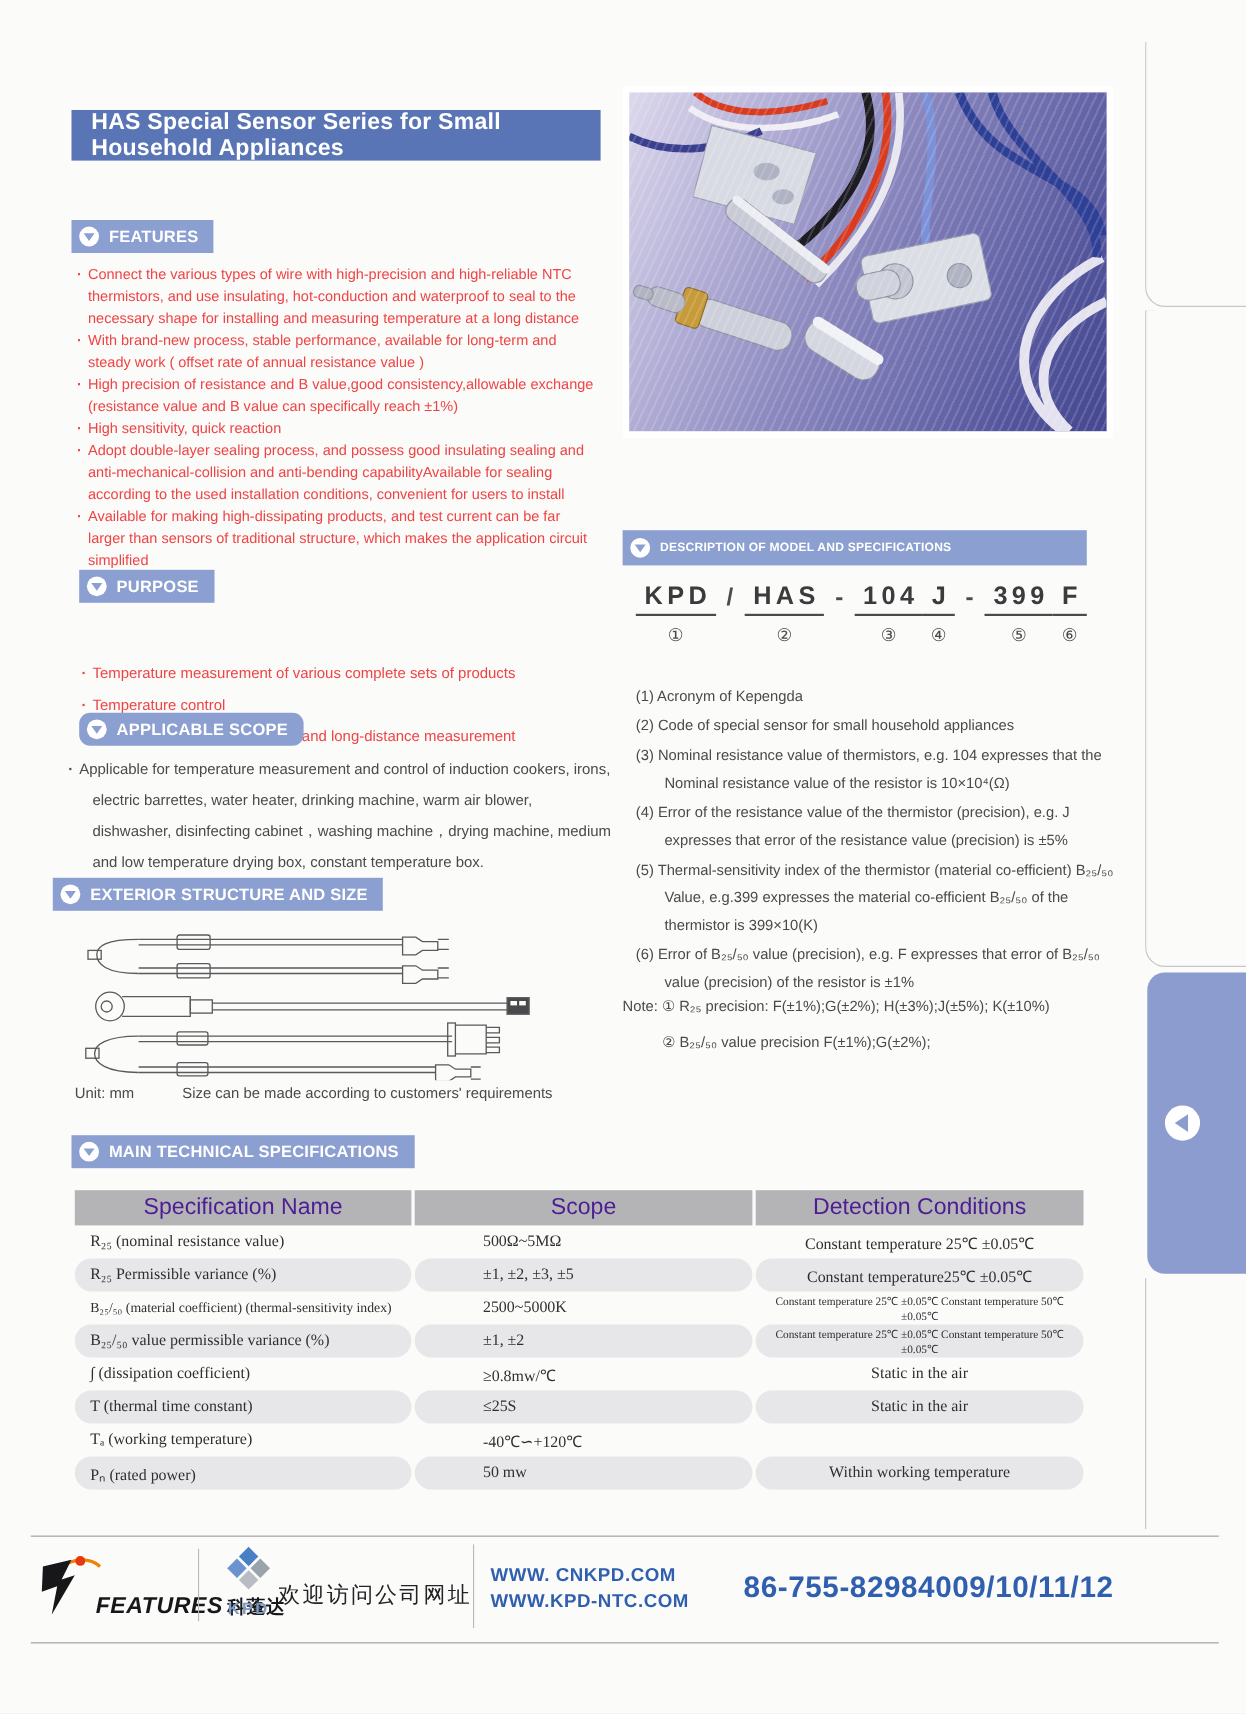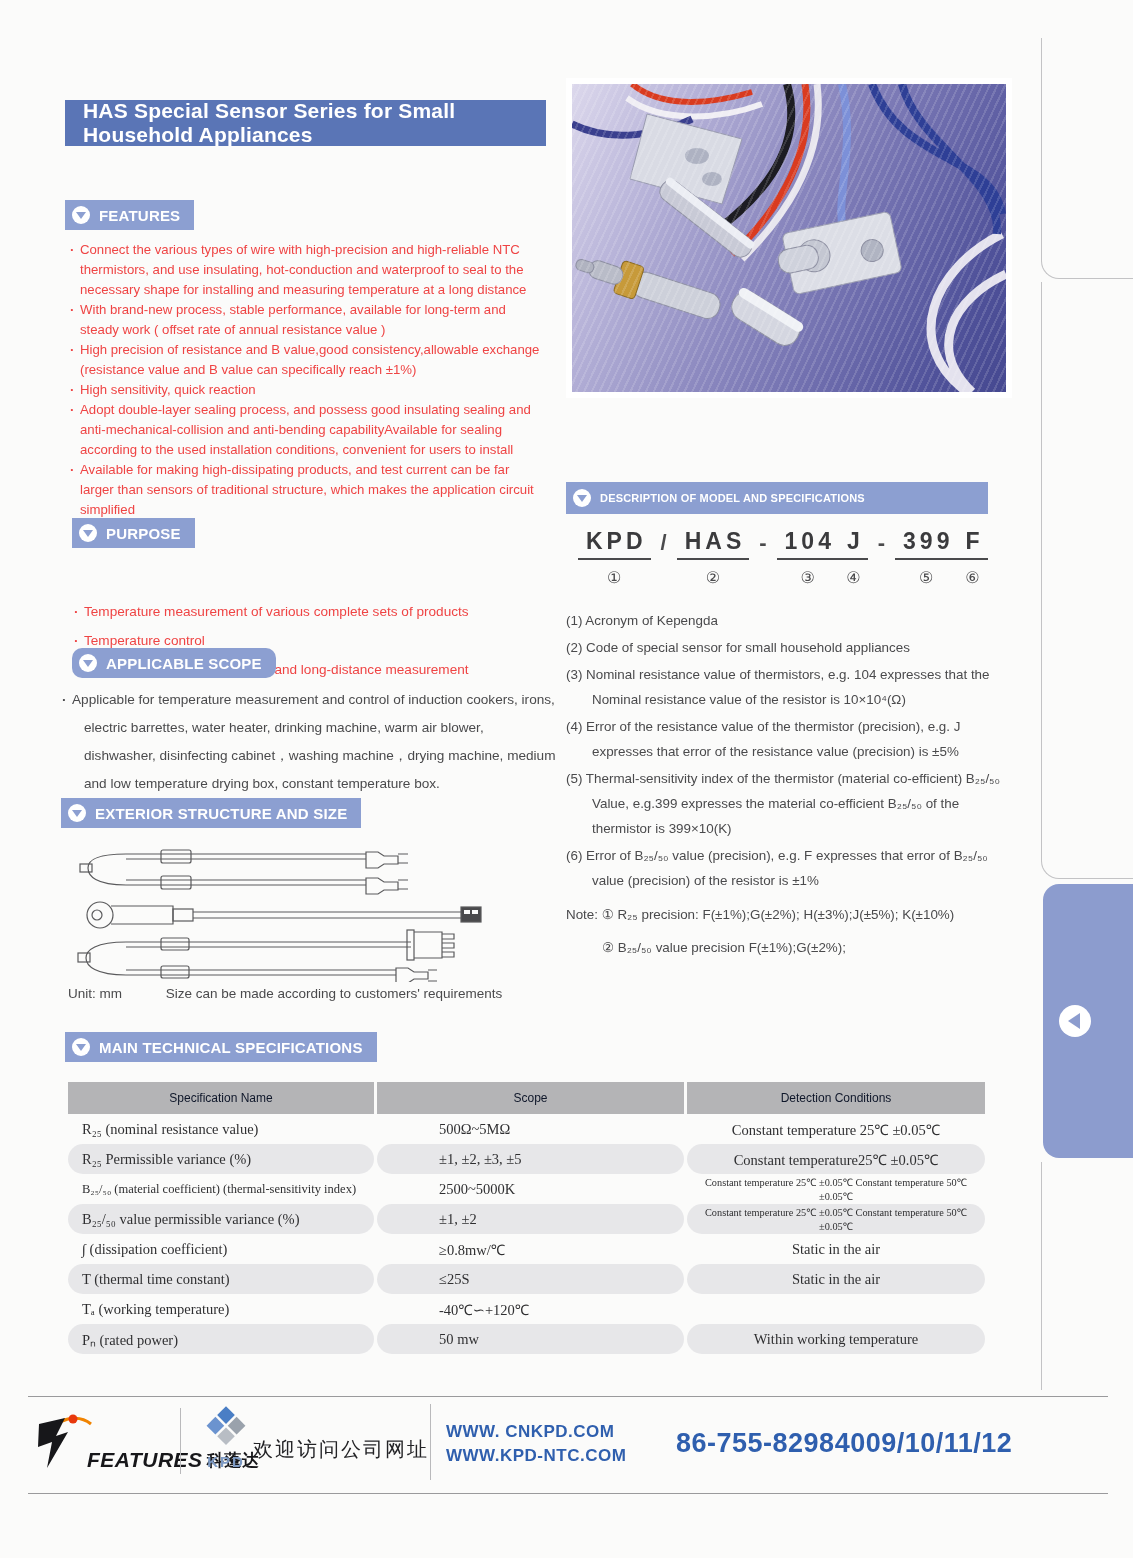--- a/index.html
+++ b/index.html
@@ -35,28 +35,28 @@
   .photo .inner::after{content:"";position:absolute;inset:0;
      background:repeating-linear-gradient(115deg,rgba(255,255,255,.14) 0 2px,rgba(0,0,0,0) 2px 7px);}
   .photo svg{position:absolute;inset:0;}
   
   .model-line{position:absolute;left:578px;top:528px;display:flex;align-items:flex-start;}
   .model-group{display:flex;flex-direction:column;align-items:center;}
   .model-letters{font-size:23px;font-weight:600;letter-spacing:4px;color:#3b3b3d;
                  border-bottom:2px solid #4a4a4c;padding:0 4px 3px 8px;white-space:nowrap;}
   .model-sep{font-size:22px;font-weight:600;color:#4a4a4c;margin:0 10px;padding-top:2px;}
   .model-idx{font-size:16px;color:#4a4a4c;margin-top:8px;}
-  .desc-list{position:absolute;left:566px;top:608px;width:452px;list-style:none;margin:0;padding:0;}
+  .desc-list{position:absolute;left:566px;top:608px;width:452px;list-style:none;margin:12px;padding:0;}
   .desc-list li{font-size:13.4px;line-height:25px;color:#4a4a4c;padding-left:26px;text-indent:-26px;
                 margin-bottom:2px;}
   .note{position:absolute;left:566px;top:898px;width:460px;font-size:13.4px;color:#4a4a4c;line-height:33px;}
   .note .l2{margin-left:36px;}
   
   .spec-table{position:absolute;left:68px;top:1082px;width:917px;border-collapse:separate;border-spacing:3px 0;}
-  .spec-table .hdr div{background:#b4b4b6;color:#0f172a;font-size:12px;font-weight:400;
+  .spec-table .hdr div{background:#b4b4b6;color:#4c1d95;font-size:21px;font-weight:400;
         height:32px;display:flex;align-items:center;justify-content:center;}
   .trow{display:flex;height:30px;}
   .trow.shade .cell{background:#e7e7e9;border-radius:15px;}
   .cell{display:flex;align-items:center;box-sizing:border-box;
         font-family:"Liberation Serif",serif;font-size:14.5px;color:#2f2f31;}
   .hdr{display:flex;}
   .hdr div{box-sizing:border-box;}
   .c1{width:306px;padding-left:14px;margin-right:3px;}
   .c2{width:307px;padding-left:62px;margin-right:3px;}
   .c3{width:298px;justify-content:center;text-align:center;}
@@ -178,21 +178,21 @@
   </ul>
 
   <div class="chip" style="left:72px;top:648px;border-radius:10px;">
     <span class="ico">
         <i></i>
       </span>
     <span class="lbl">APPLICABLE SCOPE</span>
   </div>
   <div id="scope-text"><span style="position:absolute;left:2px;font-weight:bold;">·</span><span>Applicable for temperature measurement and control of induction cookers, irons,  electric barrettes, water heater, drinking machine, warm air blower, dishwasher, disinfecting cabinet，washing machine，drying machine, medium and low temperature drying box, constant temperature box.</span></div>
 
-  <div class="chip" style="left:61px;top:798px;">
+  <div class="chip" style="left:48px;top:798px;">
     <span class="ico">
         <i></i>
       </span>
     <span class="lbl">EXTERIOR STRUCTURE AND SIZE</span>
   </div>
   <svg class="exterior-svg" width="480" height="140" viewBox="0 0 480 140">
     <g stroke="#5a5a5c" stroke-width="1.2" fill="none">
 
       <path d="M60,12 L300,12 M60,17 L300,17 M60,38 L300,38 M60,43 L300,43"></path>
       <path d="M60,12 C30,12 22,18 22,26 M60,43 C30,43 22,34 22,26"></path>

